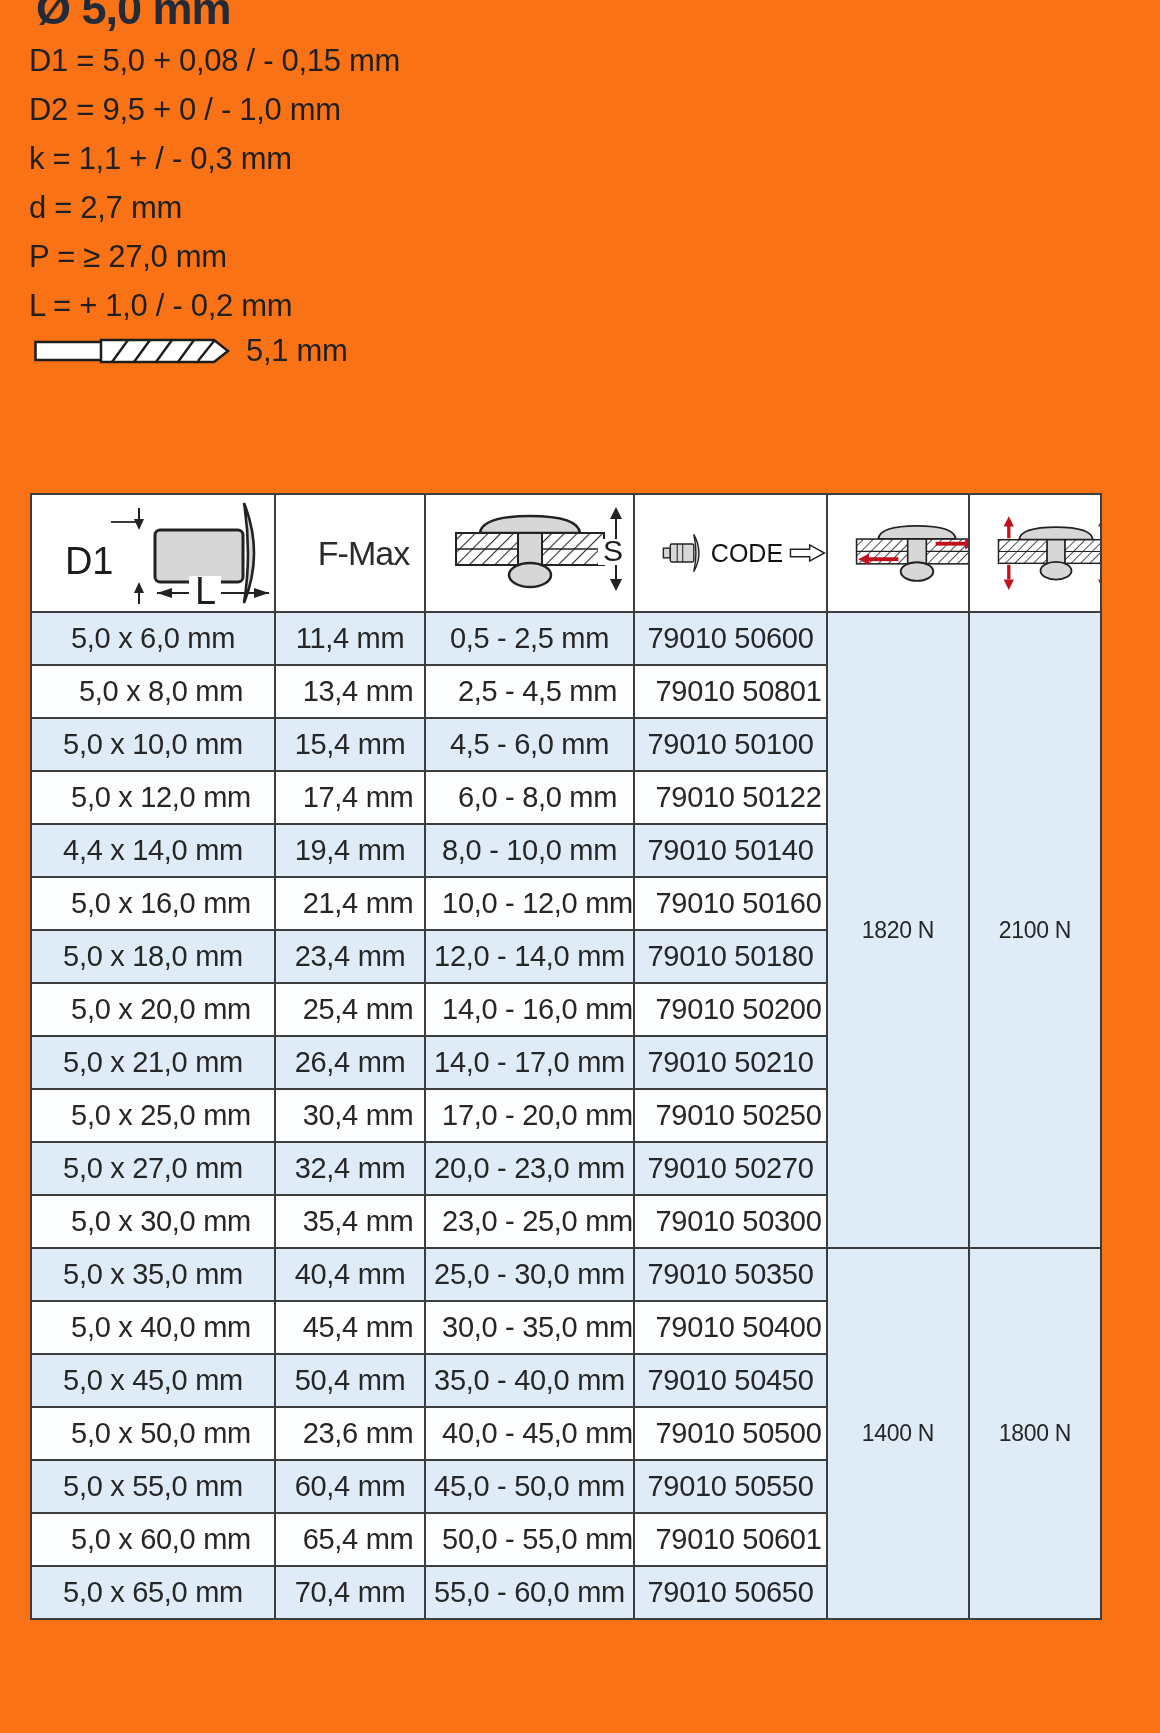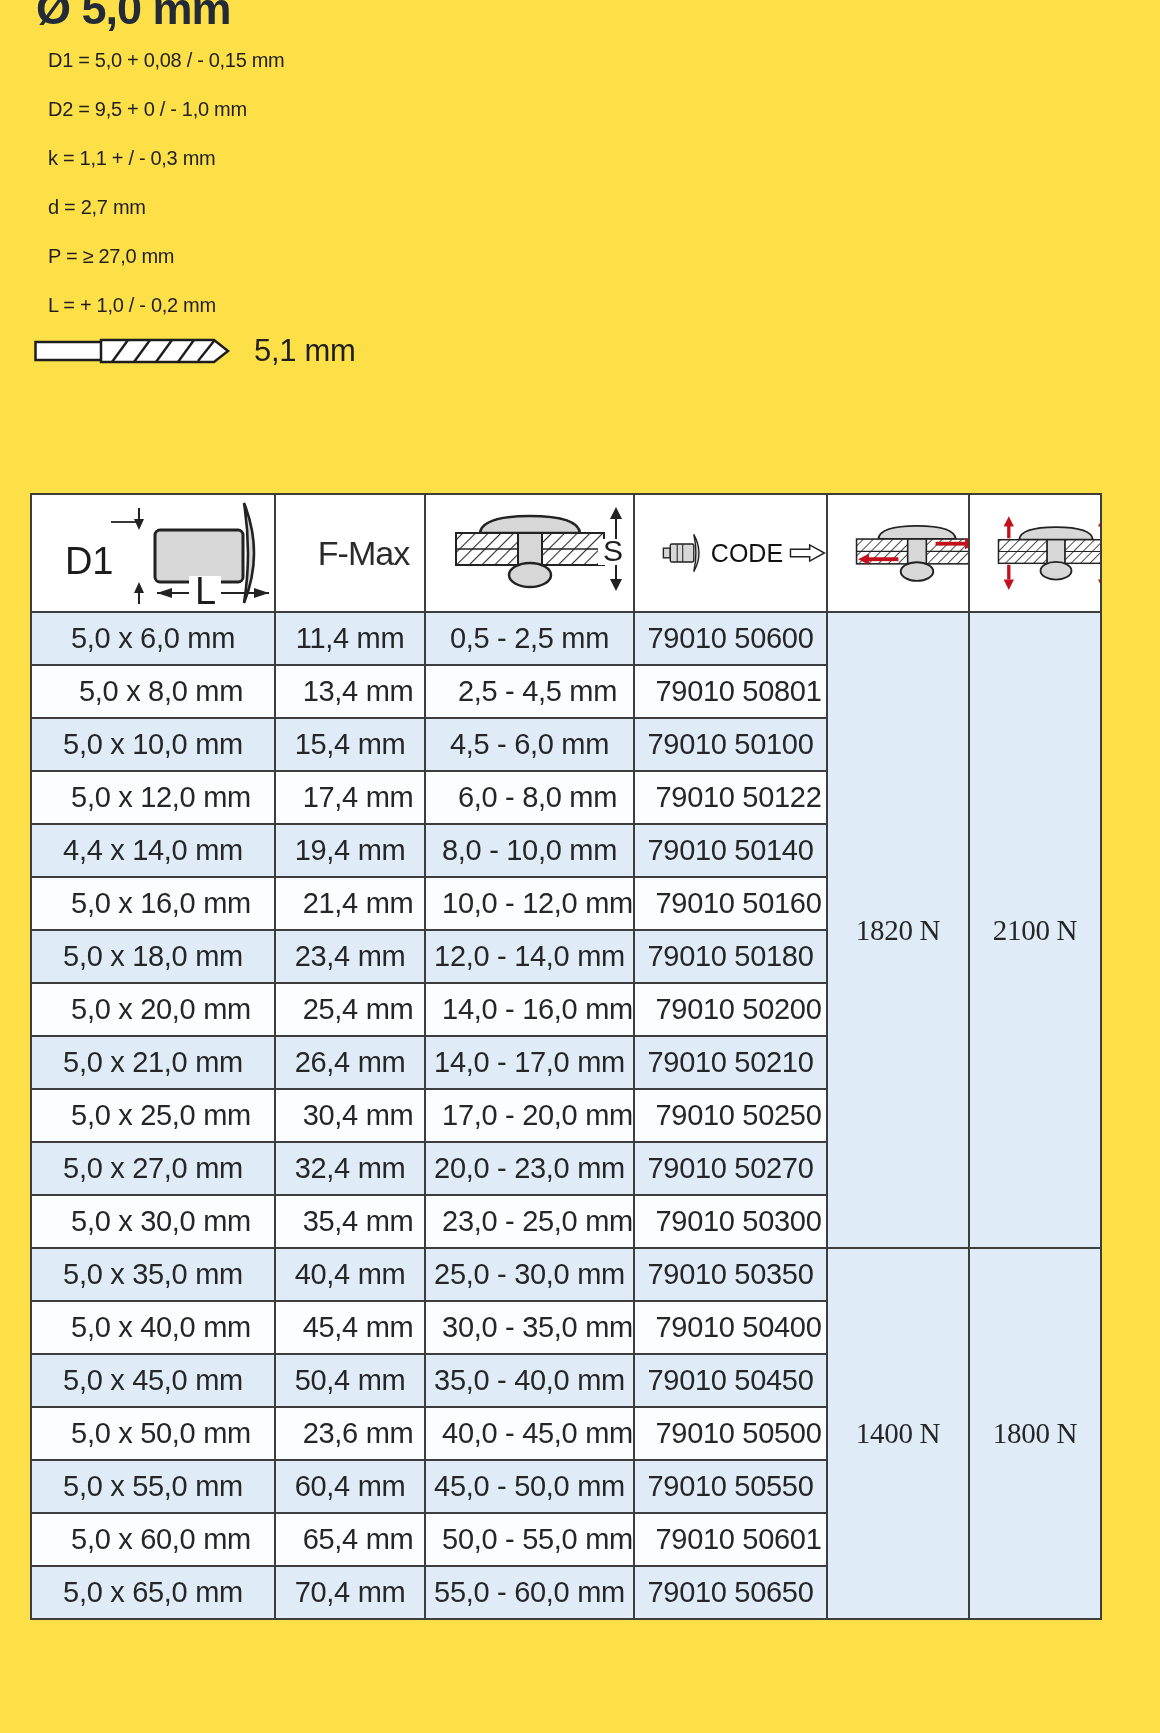--- a/index.html
+++ b/index.html
@@ -7,44 +7,44 @@
     --row-white:#fcfdfe;
     --border:#3d3d3d;
     --red:#c3101c;
     --metal:#d7d7d7;
     --ink:#262626;
     --title-ink:#232a38;
   }
   *{margin:0;padding:0;box-sizing:border-box;}
   html,body{background:#fff;}
   .page{
-    position:relative;width:1160px;height:1733px;overflow:hidden;background:#fde047;
+    position:relative;width:1160px;height:1733px;overflow:hidden;background:#f97316;
     font-family:"Liberation Sans",sans-serif;color:var(--ink);letter-spacing:-0.3px;
   }
   .title{
     position:absolute;left:36px;top:-14px;font-size:45px;font-weight:bold;
     color:var(--title-ink);letter-spacing:-1px;line-height:1;
   }
-  .specs{position:absolute;left:48px;top:36px;font-size:20px;line-height:49px;color:#1f1f1f;}
-  .drill-row{position:absolute;left:34px;top:330px;display:flex;align-items:center;gap:24px;height:42px;}
+  .specs{position:absolute;left:29px;top:36px;font-size:31px;line-height:49px;color:#1f1f1f;}
+  .drill-row{position:absolute;left:34px;top:330px;display:flex;align-items:center;gap:16px;height:42px;}
   .drill-label{font-size:31px;color:#1f1f1f;}
   .spec-table{
     position:absolute;left:30px;top:493px;width:1070px;
     border-collapse:collapse;table-layout:fixed;
   }
   .spec-table th,.spec-table td{
     border:2px solid var(--border);text-align:center;vertical-align:middle;
     font-weight:normal;overflow:hidden;
   }
   .spec-table thead th{height:118px;background:#fff;padding-left:27px;}
   .spec-table tbody tr{height:53px;}
   .spec-table tbody td{font-size:29px;color:var(--ink);}
   tr.row-blue td{background:var(--row-blue);}
   tr.row-white td{background:var(--row-white);padding-left:16px;}
-  .spec-table td.strength-merged{background:var(--row-blue);font-size:29px;font-family:Liberation Serif, serif;}
+  .spec-table td.strength-merged{background:var(--row-blue);font-size:23px;}
   .fmax-head{font-size:34px;color:#2b2b2b;letter-spacing:-1px;}
   .code-head{display:flex;align-items:center;justify-content:center;gap:6px;}
   .code-head .code-label{font-size:25px;font-weight:normal;color:#111;letter-spacing:0;}
   svg{display:block;}
   .svg-defs{position:absolute;width:0;height:0;}
   svg text{font-family:"Liberation Sans",sans-serif;fill:#1d1d1d;}
 </style>
 </head>
 <body>
 

